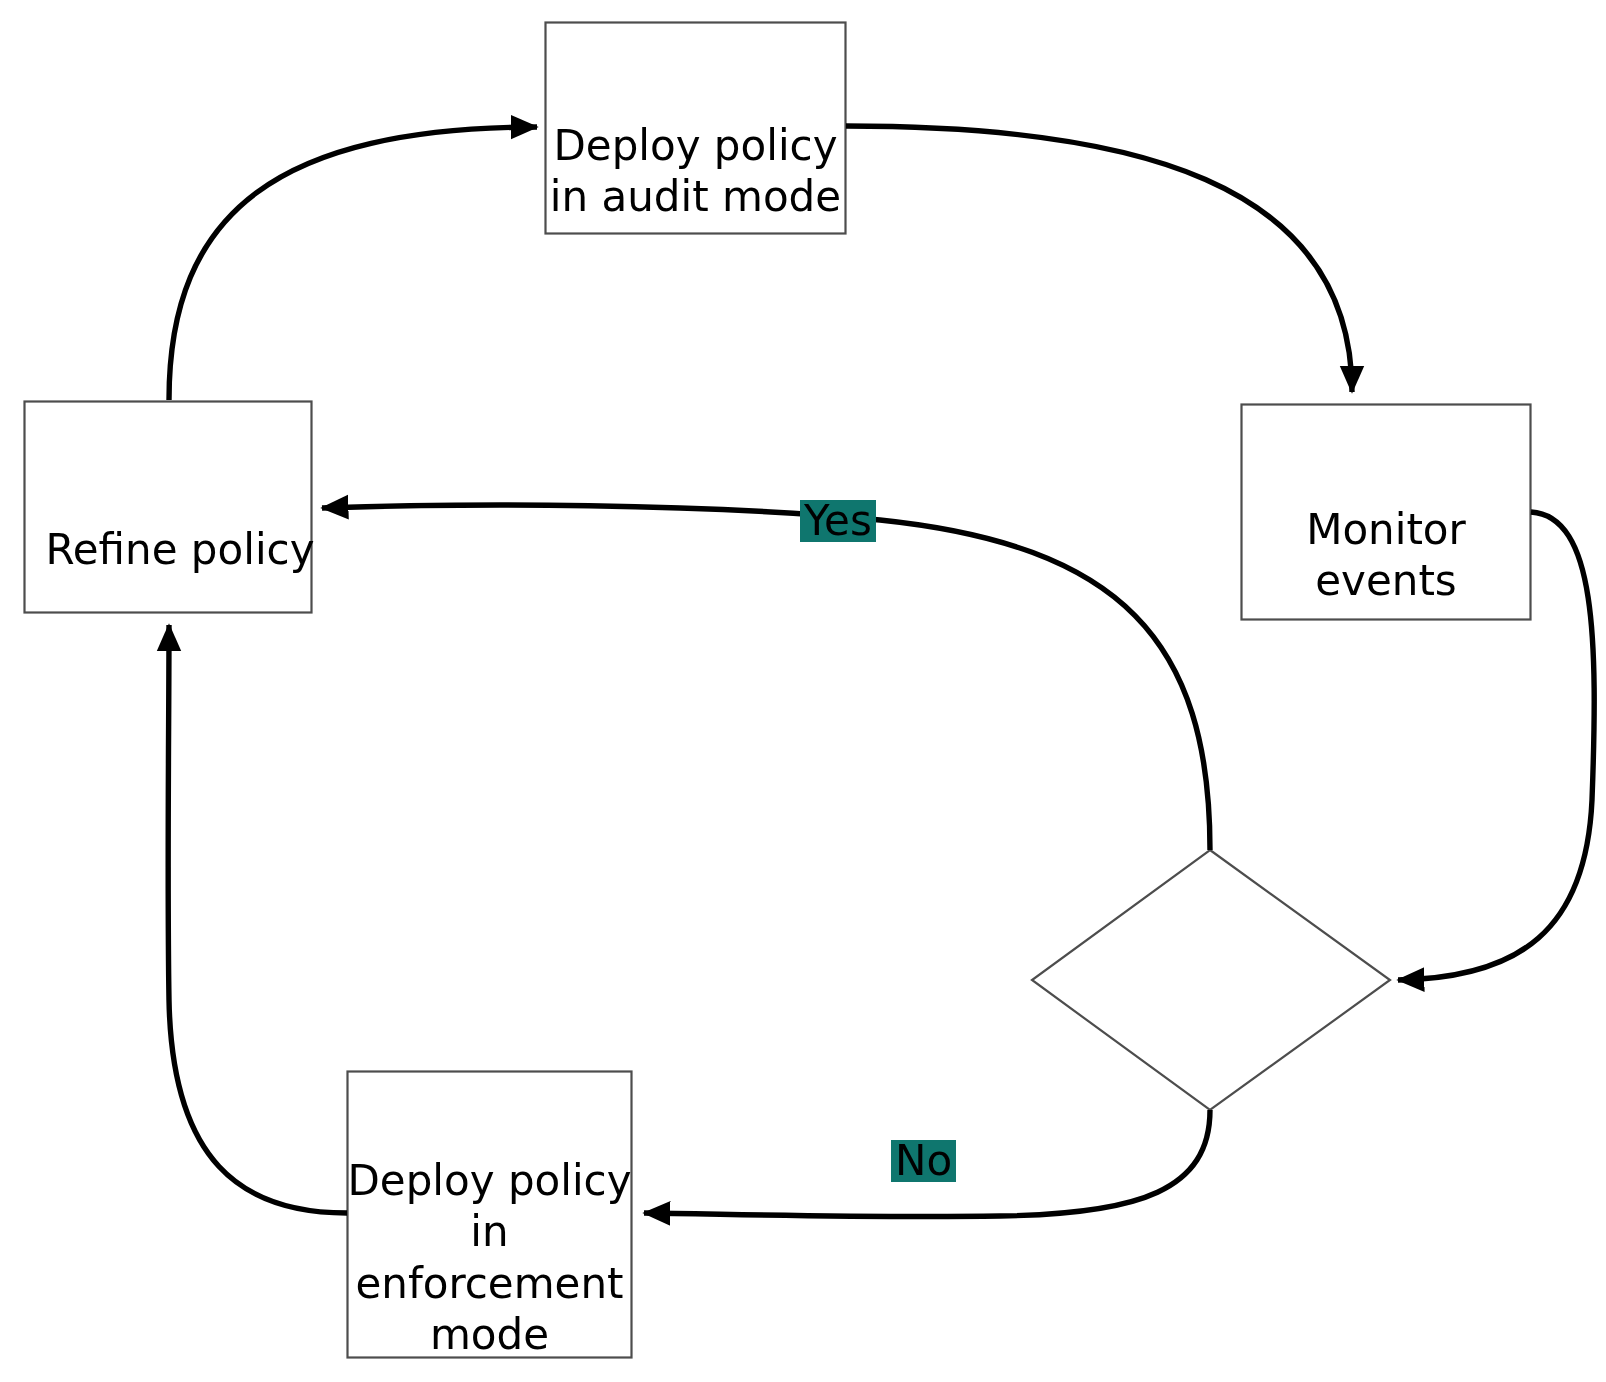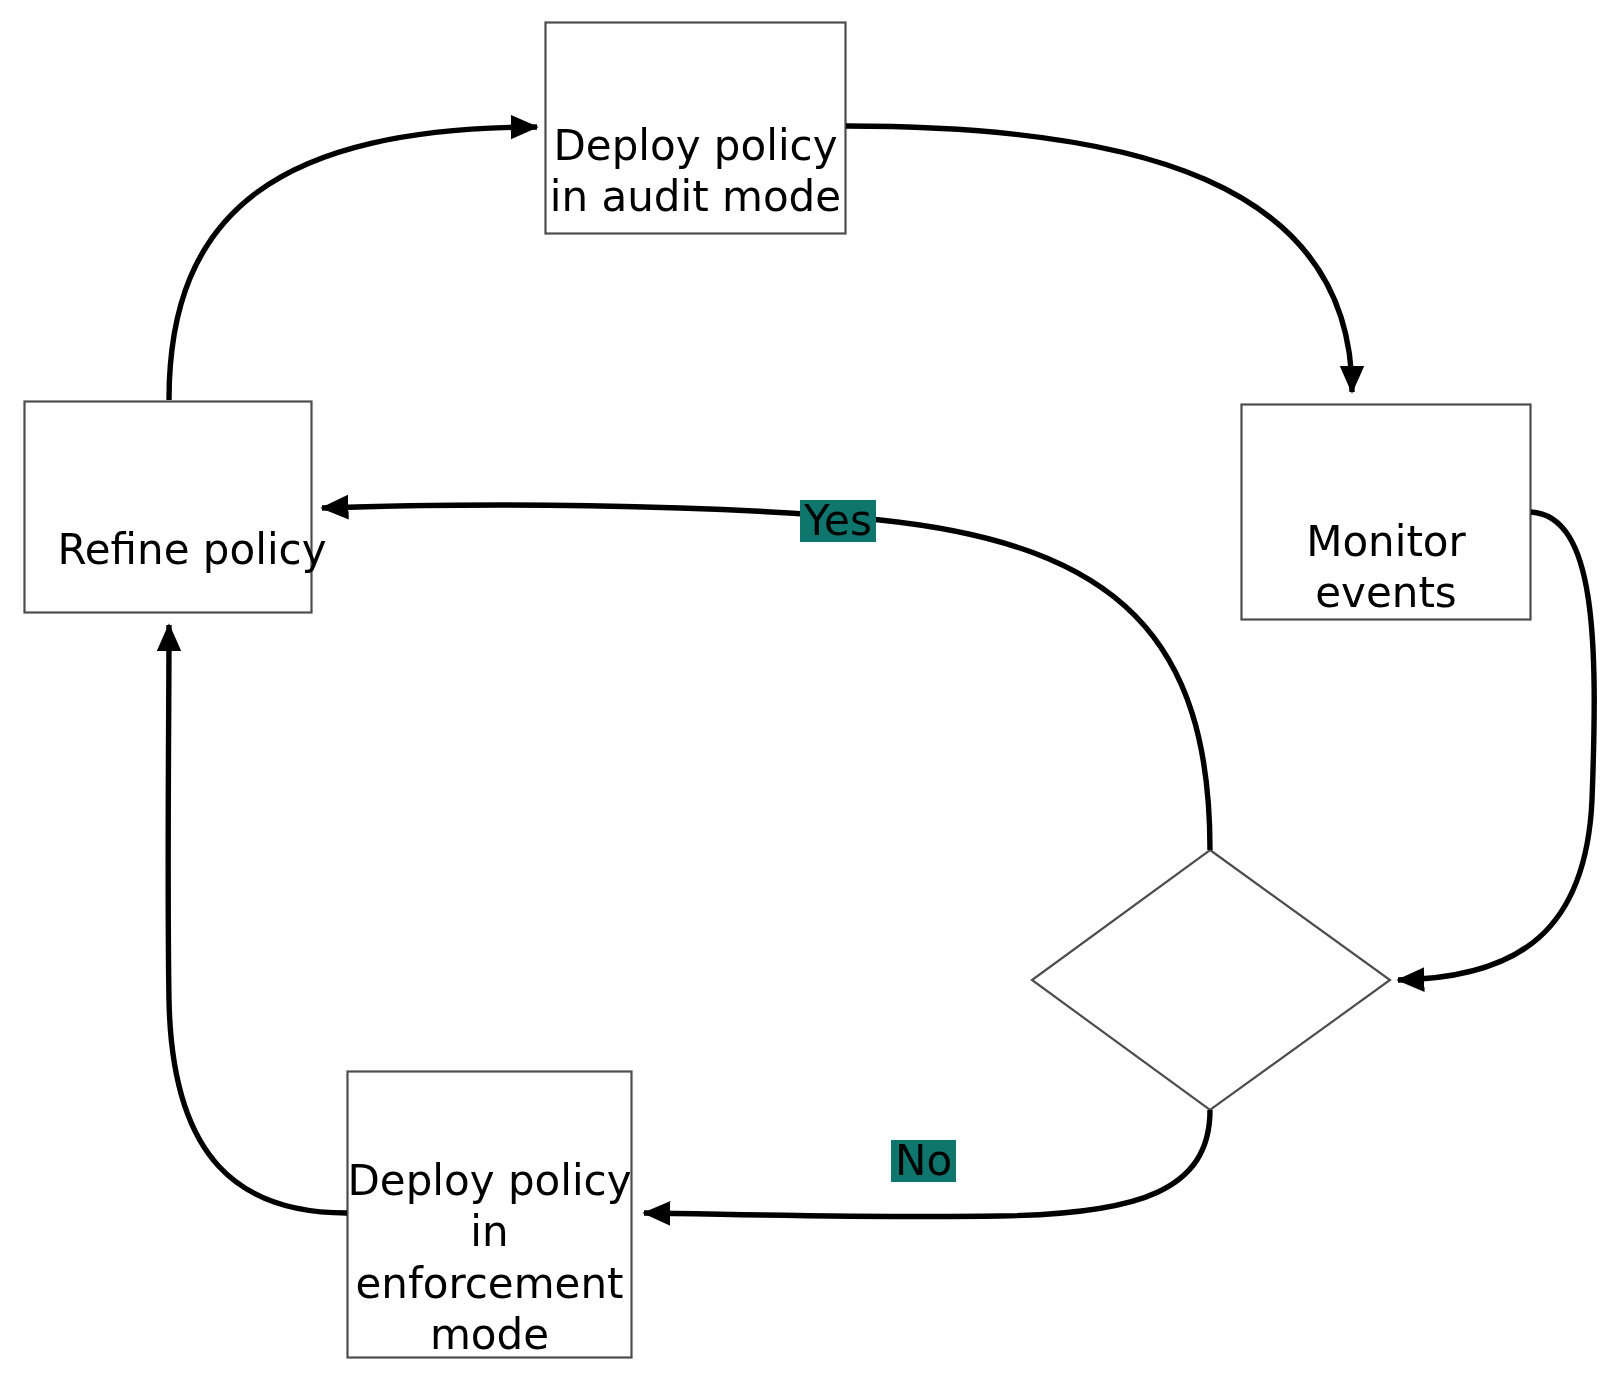--- a/index.html
+++ b/index.html
@@ -78,23 +78,23 @@
     <path d="M 1210,850 C 1210,640 1120,545 880,520 C 700,503 470,503 322,508" fill="none" stroke="#000000" stroke-width="5.4" marker-end="url(#arrow)"></path>
 
     <path d="M 1210,1110 C 1210,1190 1140,1214 1000,1216 C 860,1218 730,1214 644,1213" fill="none" stroke="#000000" stroke-width="5.4" marker-end="url(#arrow)"></path>
 
     <path d="M 347,1213 C 240,1213 172,1160 169,1000 C 167,880 169,720 169,625" fill="none" stroke="#000000" stroke-width="5.4" marker-end="url(#arrow)"></path>
   </svg>
 
   <div class="node-label" style="left:545px; top:22px; width:301px; height:212px;">Deploy policy
 in audit mode</div>
 
-  <div class="node-label" style="left:28px; top:401px; width:328px; height:212px;">Refine policy</div>
+  <div class="node-label" style="left:16px; top:401px; width:328px; height:212px;">Refine policy</div>
 
-  <div class="node-label" style="left:1241px; top:416px; width:290px; height:216px;">Monitor
+  <div class="node-label" style="left:1241px; top:404px; width:290px; height:216px;">Monitor
 events</div>
 
 
   <div class="node-label" style="left:347px; top:1071px; width:285px; height:287px;">Deploy policy
 in
 enforcement
 mode</div>
 
   <div class="edge-label" style="left:800px; top:500px;">Yes</div>
 

